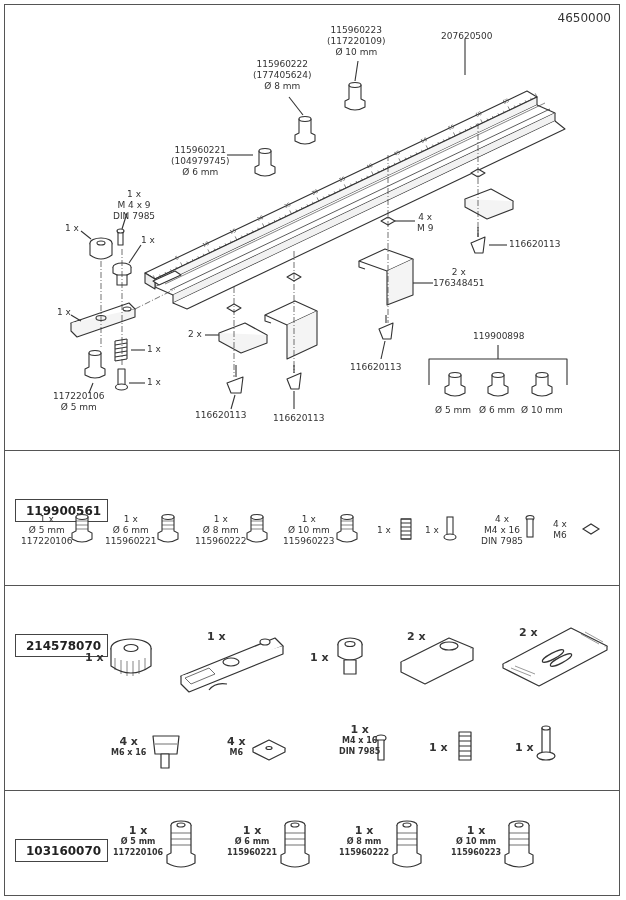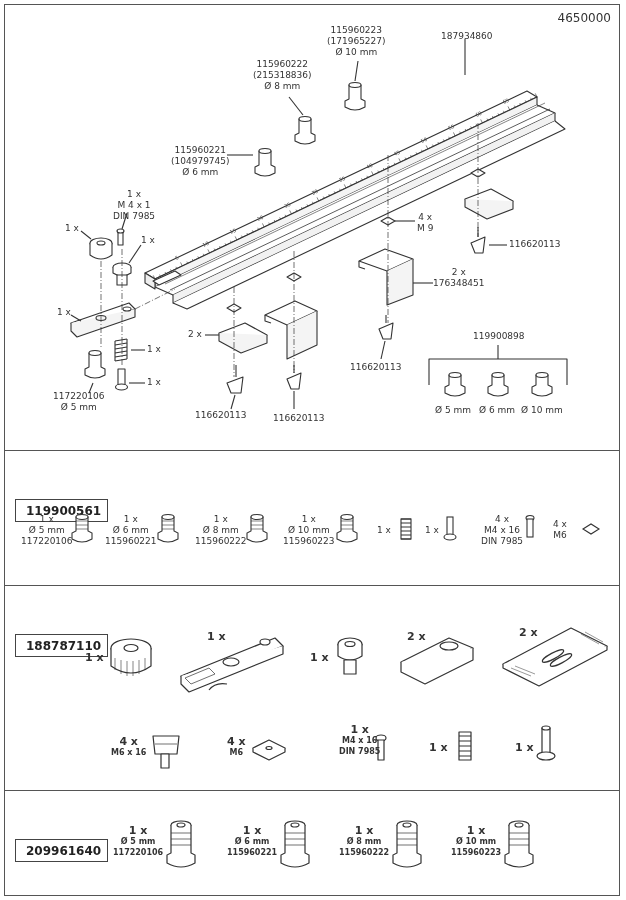--- a/index.html
+++ b/index.html
@@ -260,37 +260,37 @@
       </g>
       <g>
         <path d="M531,370 L531,380 L527,382 L527,388 Q537,394 547,388 L547,382 L543,380 L543,370 Z" fill="#fff"></path>
         <ellipse cx="537" cy="370" rx="6" ry="2.5" fill="#fff"></ellipse>
       </g>
     </g>
   </svg>
 
   <div class="lbl" style="left:322px;top:20px;">
     <div>115960223</div>
-    <div>(171965227)</div>
+    <div>(117220109)</div>
     <div>Ø 10 mm</div>
   </div>
-  <div class="lbl" style="left:436px;top:26px;">187934860</div>
+  <div class="lbl" style="left:436px;top:26px;">207620500</div>
   <div class="lbl" style="left:248px;top:54px;">
     <div>115960222</div>
-    <div>(215318836)</div>
+    <div>(177405624)</div>
     <div>Ø 8 mm</div>
   </div>
   <div class="lbl" style="left:166px;top:140px;">
     <div>115960221</div>
     <div>(104979745)</div>
     <div>Ø 6 mm</div>
   </div>
   <div class="lbl" style="left:108px;top:184px;">
     <div>1 x</div>
-    <div>M 4 x 1</div>
+    <div>M 4 x 9</div>
     <div>DIN 7985</div>
   </div>
   <div class="lbl" style="left:60px;top:218px;">1 x</div>
   <div class="lbl" style="left:136px;top:230px;">1 x</div>
   <div class="lbl" style="left:52px;top:302px;">1 x</div>
   <div class="lbl" style="left:142px;top:339px;">1 x</div>
   <div class="lbl" style="left:142px;top:372px;">1 x</div>
   <div class="lbl" style="left:48px;top:386px;">
     <div>117220106</div>
     <div>Ø 5 mm</div>
@@ -382,21 +382,21 @@
     <div>M4 x 16</div>
     <div>DIN 7985</div>
   </div>
   <div class="lbl" style="left:548px;top:68px;">
     <div>4 x</div>
     <div>M6</div>
   </div>
 </div>
 
 <div class="panel" id="p-b">
-  <div class="kit-id">188787110</div>
+  <div class="kit-id">214578070</div>
   <svg class="overlay" width="616" height="206" viewBox="0 0 616 206">
     <g fill="#fff" stroke="#333" stroke-width="1.2" stroke-linejoin="round">
       <g>
         <ellipse cx="126" cy="62" rx="20" ry="9"></ellipse>
         <path d="M106,62 L106,80 Q126,94 146,80 L146,62"></path>
         <ellipse cx="126" cy="62" rx="7" ry="3.5"></ellipse>
         <path d="M110,72 v12 M116,74 v14 M122,75 v15 M128,75 v15 M134,74 v14 M140,72 v12" fill="none" stroke-width="0.6"></path>
       </g>
       <g>
         <path d="M176,90 L270,52 L278,60 L184,98 Z"></path>
@@ -465,21 +465,21 @@
   <div class="lbl" style="left:334px;top:138px;">
     <div style="font-size:11px;font-weight:bold;">1 x</div>
     <div style="font-size:8px;font-weight:bold;">M4 x 16</div>
     <div style="font-size:8px;font-weight:bold;">DIN 7985</div>
   </div>
   <div class="lbl bs" style="left:424px;top:155px;">1 x</div>
   <div class="lbl bs" style="left:510px;top:155px;">1 x</div>
 </div>
 
 <div class="panel" id="p-c">
-  <div class="kit-id">209961640</div>
+  <div class="kit-id">103160070</div>
   <svg class="overlay" width="616" height="106" viewBox="0 0 616 106">
     <g fill="#fff" stroke="#333" stroke-width="1.2">
       <g transform="translate(166,32)">
           <ellipse cx="10" cy="2" rx="10" ry="4"></ellipse>
           <path d="M0,2 L0,30 L-4,32 L-4,40 Q10,48 24,40 L24,32 L20,30 L20,2"></path>
           <ellipse cx="10" cy="2" rx="4" ry="2"></ellipse>
           <path d="M0,10 h20 M0,16 h20 M0,22 h20" fill="none" stroke-width="0.7"></path>
         </g>
       <g transform="translate(280,32)">
           <ellipse cx="10" cy="2" rx="10" ry="4"></ellipse>

